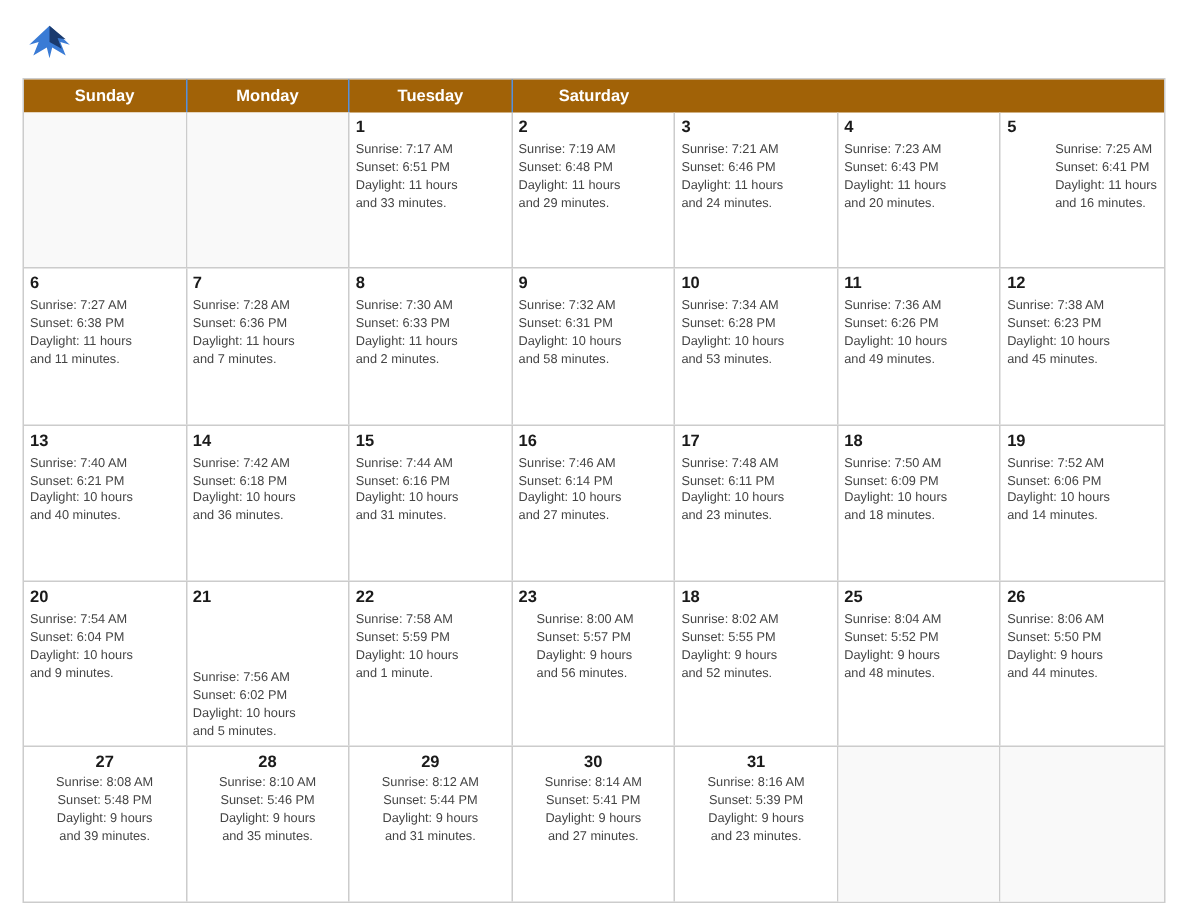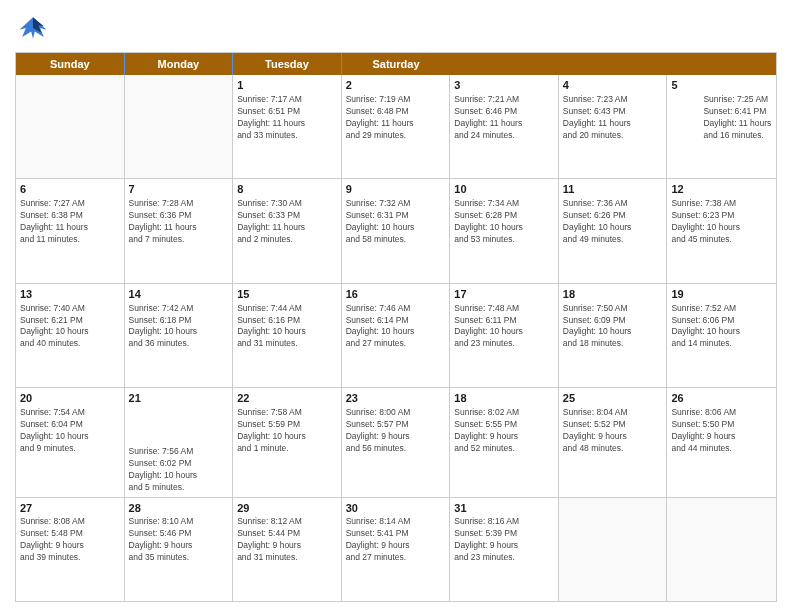--- a/index.html
+++ b/index.html
@@ -59,21 +59,21 @@
       flex: 1;
       display: flex;
       flex-direction: column;
     }
     .cal-row {
       display: grid;
       grid-template-columns: repeat(7, 1fr);
       flex: 1;
       border-bottom: 1px solid #ccc;
     }
-    .cal-row:last-child { border-bottom: none; }
+    .cal-row:last-child { border-bottom: none; text-align: center; }
     .cal-cell {
       padding: 3px 4px;
       border-right: 1px solid #ccc;
       font-size: 9px;
       color: #333;
       line-height: 1.35;
       vertical-align: top;
     }
     .cal-cell:last-child { border-right: none; }
     .cal-cell.empty { background: #f9f9f9; }
@@ -301,21 +301,21 @@
           </div>
           <div class="cal-cell">
             <span class="day-num">22</span>
             <div class="cell-info" style="white-space: pre-line;">Sunrise: 7:58 AM
 Sunset: 5:59 PM
 Daylight: 10 hours
 and 1 minute.</div>
           </div>
           <div class="cal-cell">
             <span class="day-num">23</span>
-            <div class="cell-info" style="white-space: pre-line;">Sunrise: 8:00 AM
+            <div class="cell-info" style="white-space: pre-line; margin-left: 12px;">Sunrise: 8:00 AM
 Sunset: 5:57 PM
 Daylight: 9 hours
 and 56 minutes.</div>
           </div>
           <div class="cal-cell">
             <span class="day-num">18</span>
             <div class="cell-info" style="white-space: pre-line;">Sunrise: 8:02 AM
 Sunset: 5:55 PM
 Daylight: 9 hours
 and 52 minutes.</div>

